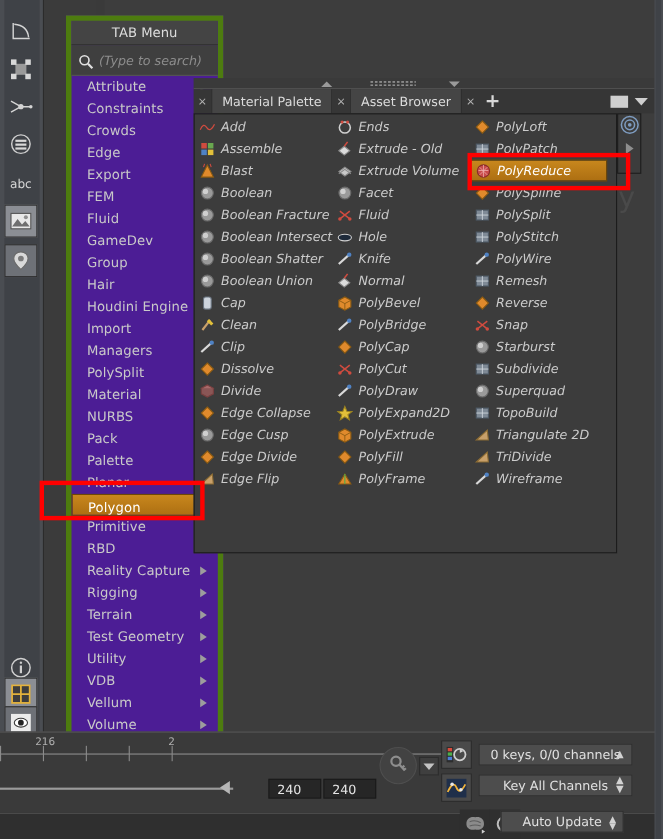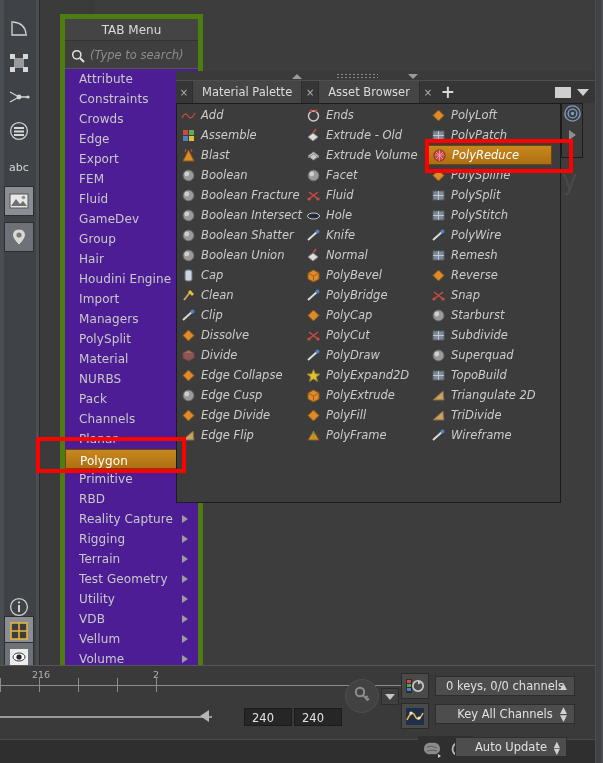--- a/index.html
+++ b/index.html
@@ -378,21 +378,21 @@
         </div>
         <div class="tm-item">
           <span>NURBS</span>
           <span class="arr"></span>
         </div>
         <div class="tm-item">
           <span>Pack</span>
           <span class="arr"></span>
         </div>
         <div class="tm-item">
-          <span>Channels</span>
+          <span>Palette</span>
           <span class="arr"></span>
         </div>
         <div class="tm-item">
           <span>Planar</span>
           <span class="arr"></span>
         </div>
         <div class="tm-item sel">
           <span>Polygon</span>
           <span class="arr"></span>
         </div>

